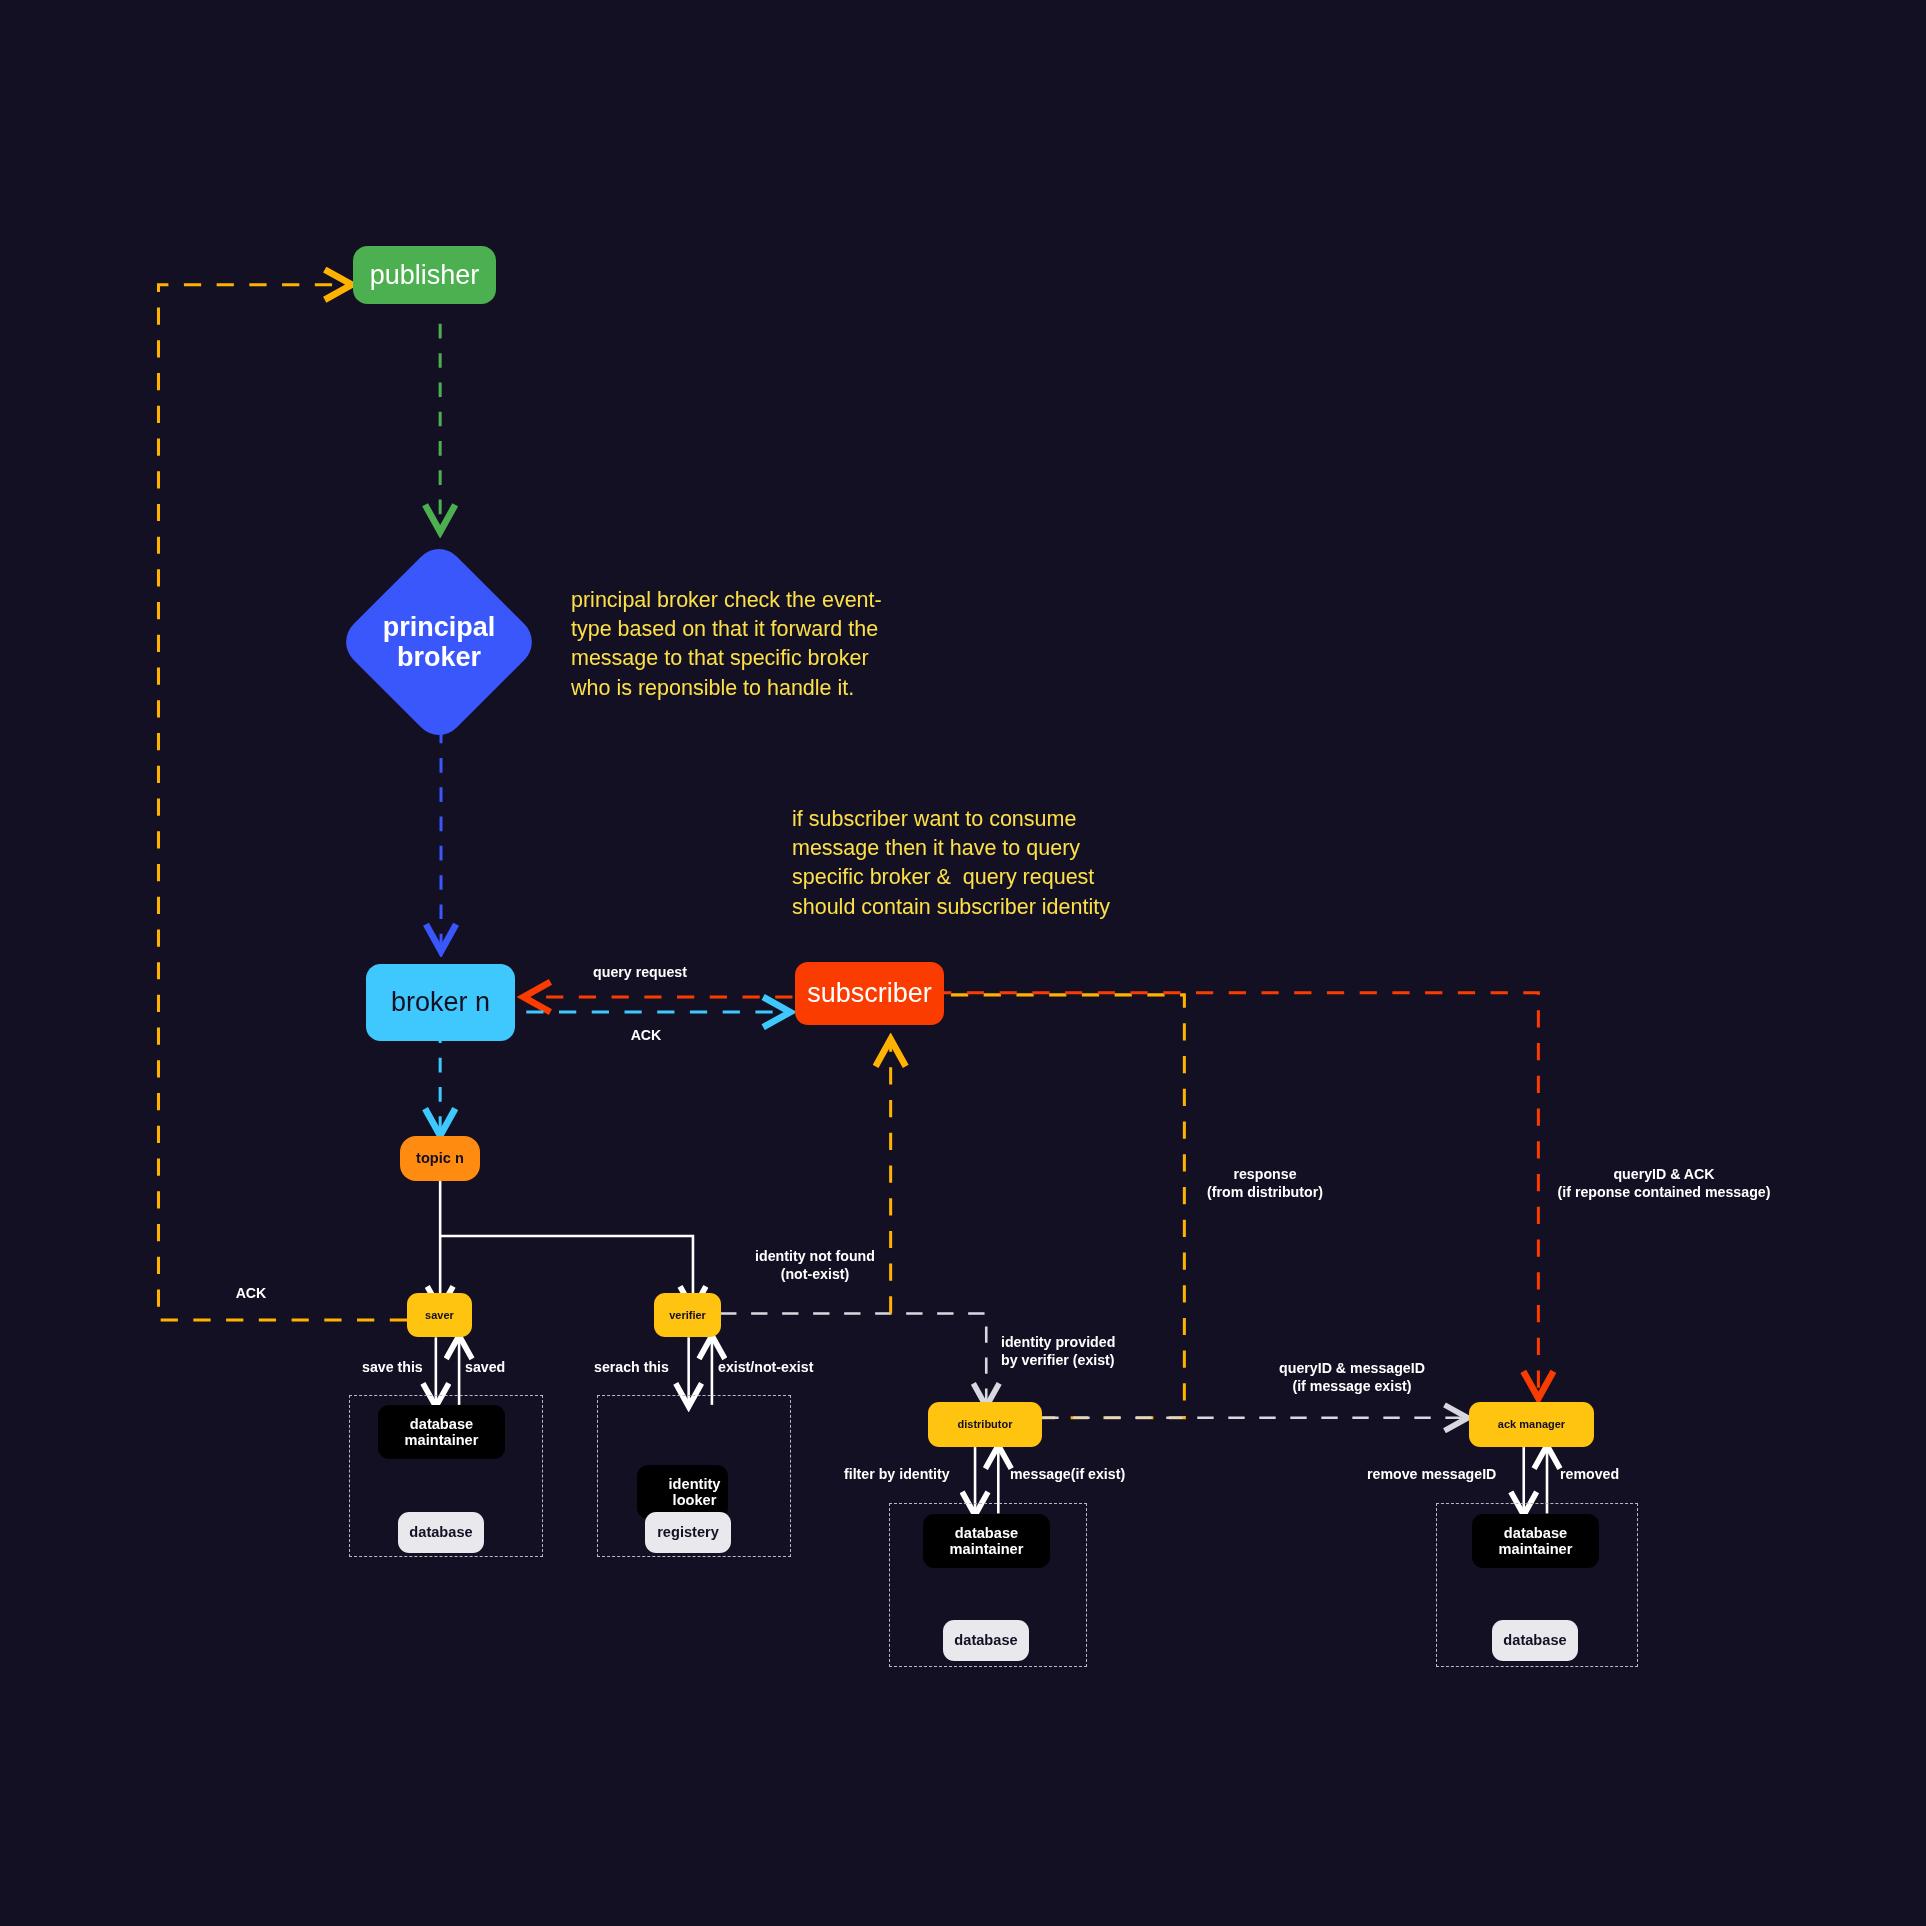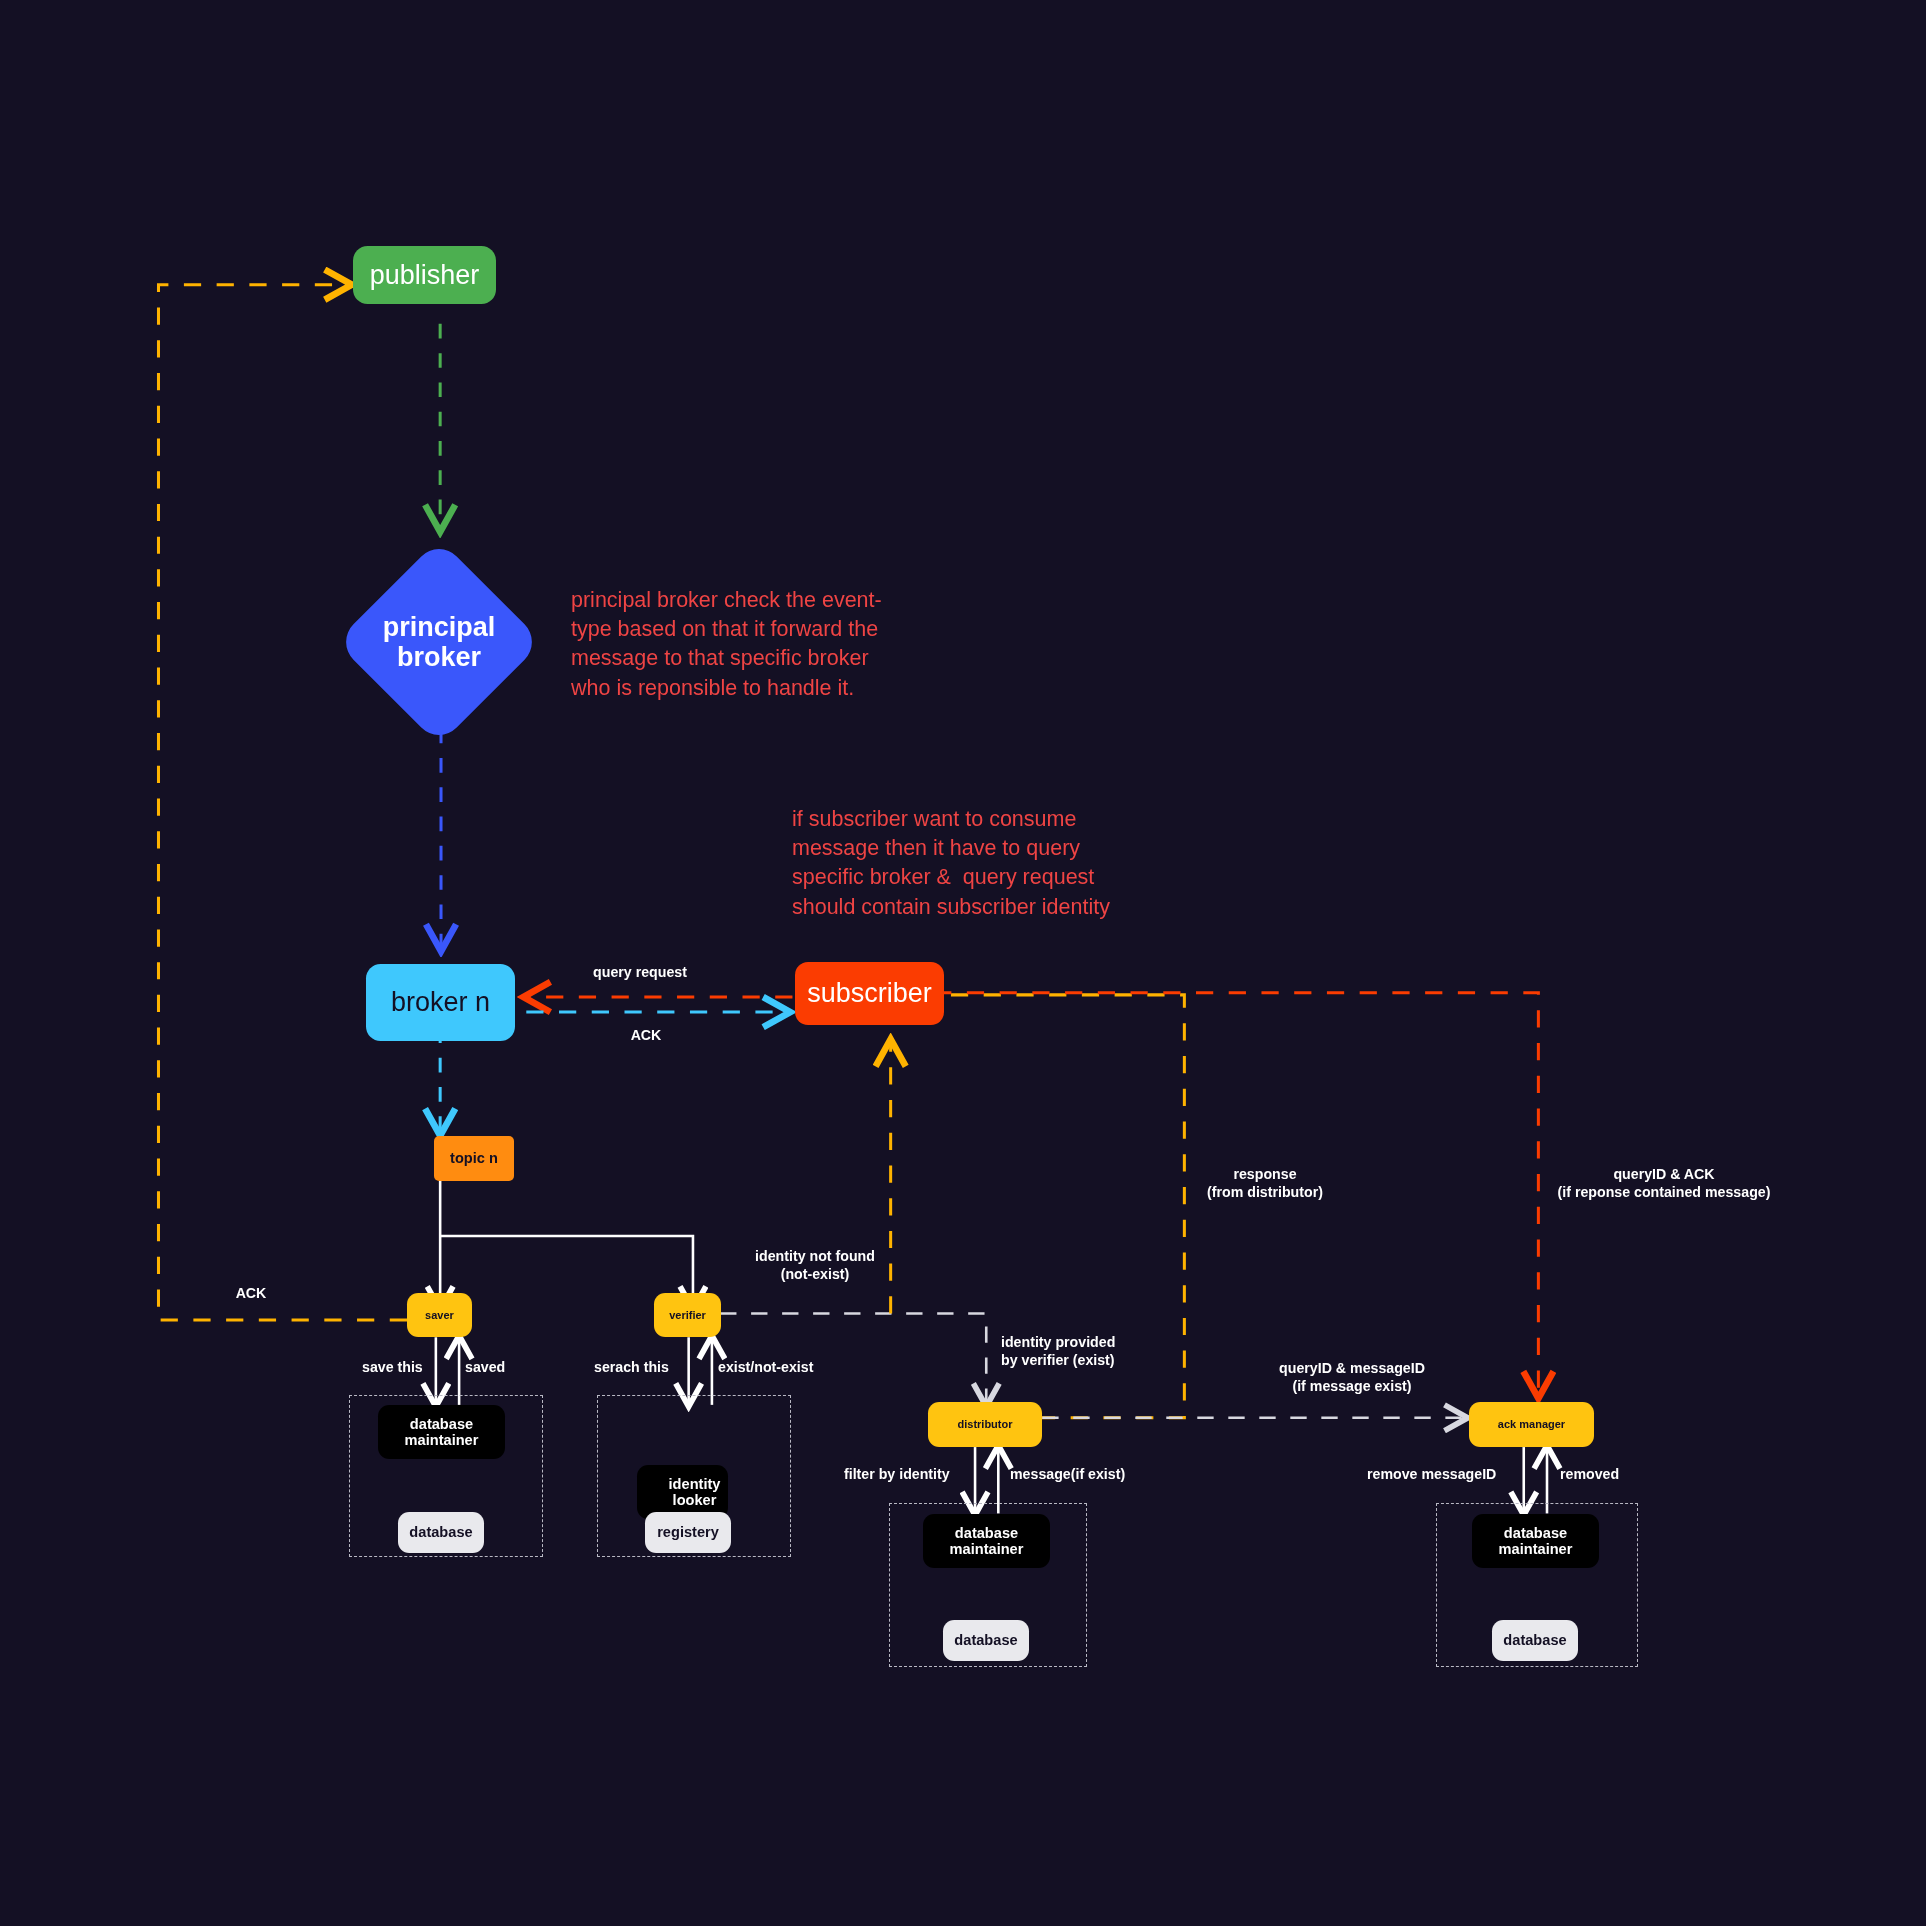--- a/index.html
+++ b/index.html
@@ -11,30 +11,30 @@
         box-sizing:border-box;line-height:1.12;}
   .node span{display:block;}
 
   
   .n-publisher{background:#4caf50;color:#ffffff;border-radius:14.6px;font-size:27px;font-weight:500;}
   .n-diamond{background:#3a57fb;color:#ffffff;border-radius:25px;font-size:27px;font-weight:600;
              transform:rotate(45deg);}
   .n-diamond .inner{transform:rotate(-45deg);}
   .n-broker{background:#3fc8fd;color:#141024;border-radius:14.6px;font-size:27px;font-weight:500;}
   .n-subscriber{background:#fb3c01;color:#ffffff;border-radius:13px;font-size:27px;font-weight:500;}
-  .n-topic{background:#ff8c10;color:#141024;border-radius:5px;font-size:14.6px;font-weight:600;margin-left:34px;}
+  .n-topic{background:#ff8c10;color:#141024;border-radius:16px;font-size:14.6px;font-weight:600;}
   .n-amber{background:#ffc410;color:#141024;border-radius:11.2px;font-size:11px;font-weight:700;}
   .n-black{background:#000000;color:#ffffff;border-radius:11.2px;font-size:14.6px;font-weight:700;}
   .n-lightdb{background:#e9e9ed;color:#141024;border-radius:11.2px;font-size:14.6px;font-weight:600;}
 
   .group-box{position:absolute;border:1.3px dashed #b9b9c4;box-sizing:border-box;}
 
   .lbl{position:absolute;color:#ffffff;font-size:14.2px;font-weight:600;white-space:pre;line-height:1.3;}
   .lbl.c{transform:translateX(-50%);text-align:center;}
-  .note{position:absolute;color:#ef4444;font-size:21.5px;font-weight:500;line-height:1.36;white-space:pre;}
+  .note{position:absolute;color:#fde047;font-size:21.5px;font-weight:500;line-height:1.36;white-space:pre;}
 </style>
 </head>
 <body>
 
 <div id="stage">
 
   <svg class="wires" viewBox="0 0 4472 4472">
     <defs>
       <marker id="ahGreen" markerWidth="12" markerHeight="12" refX="9" refY="6" orient="auto">
         <path d="M1,1 L10,6 L1,11" fill="none" stroke="#4caf50" stroke-width="2.2"></path>

